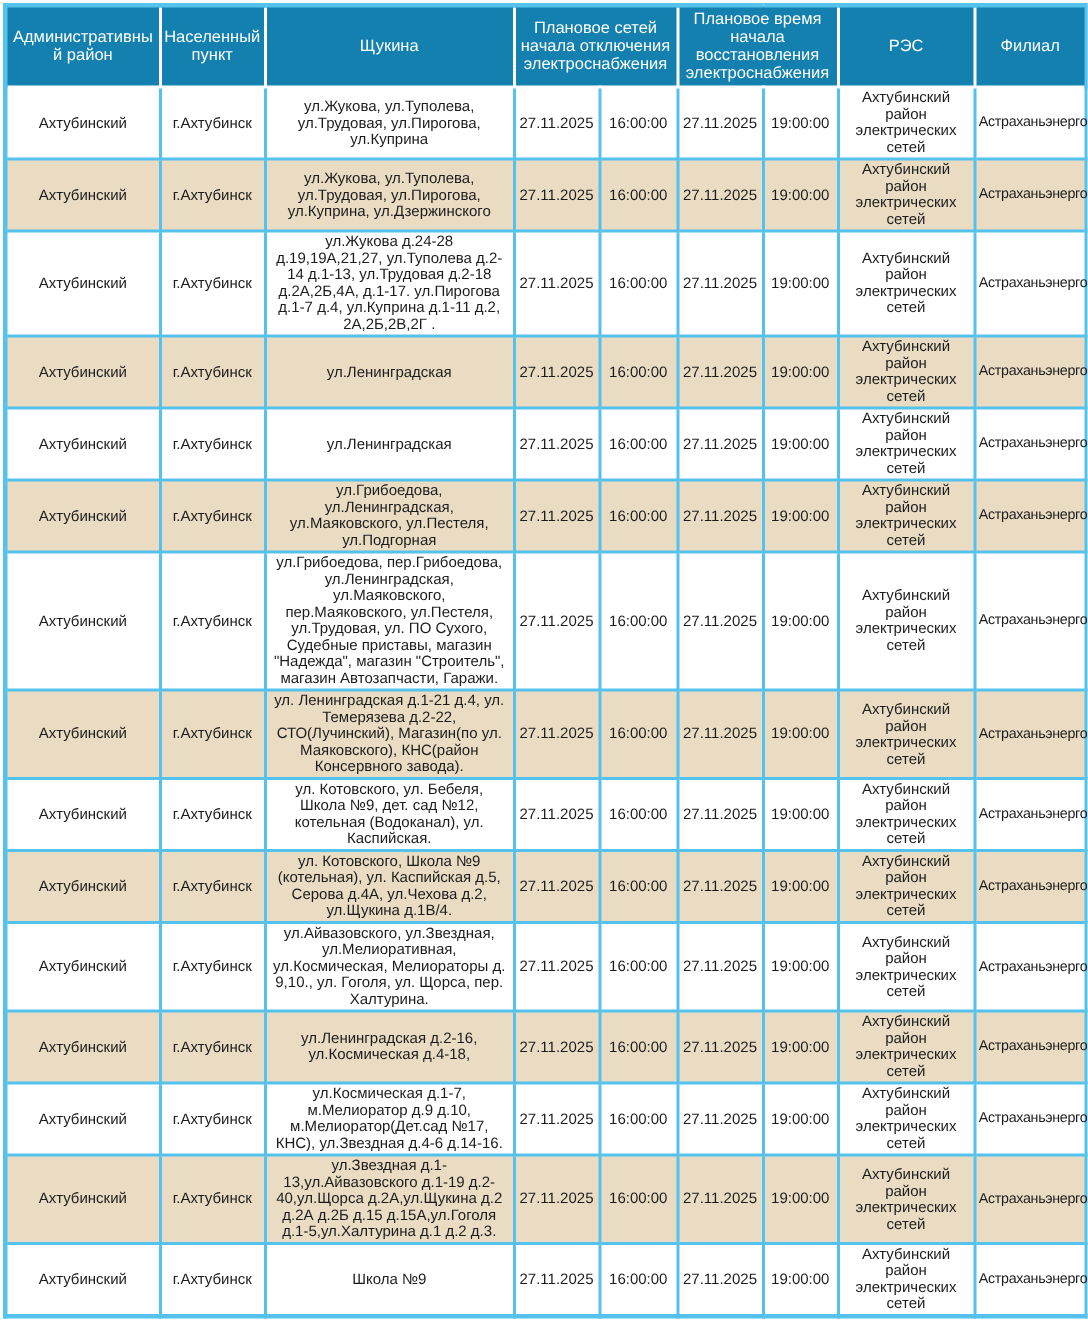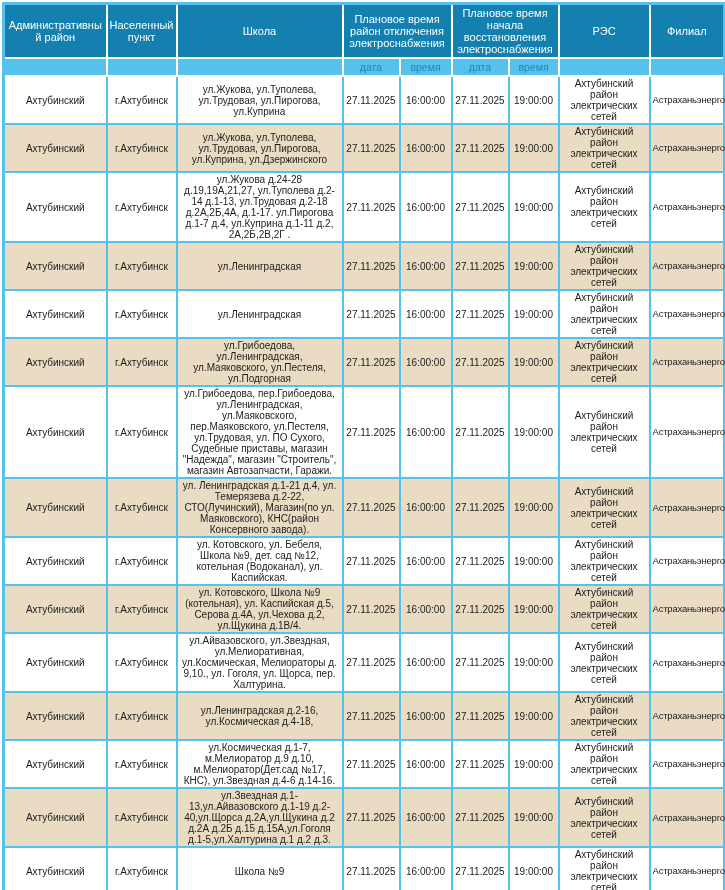--- a/index.html
+++ b/index.html
@@ -72,36 +72,25 @@
       <col style="width:52px">
       <col style="width:57px">
       <col style="width:50px">
       <col style="width:91px">
       <col style="width:75px">
     </colgroup>
     <thead>
       <tr class="main">
         <th>Административный район</th>
         <th>Населенный пункт</th>
-        <th>Школа</th>
-        <th colspan="2">Плановое время район отключения электроснабжения</th>
+        <th>Щукина</th>
+        <th colspan="2">Плановое сетей начала отключения электроснабжения</th>
         <th colspan="2">Плановое время начала восстановления электроснабжения</th>
         <th>РЭС</th>
         <th>Филиал</th>
-      </tr>
-      <tr class="sub">
-        <th></th>
-        <th></th>
-        <th></th>
-        <th>дата</th>
-        <th>время</th>
-        <th>дата</th>
-        <th>время</th>
-        <th></th>
-        <th></th>
       </tr>
     </thead>
     <tbody id="rows">
         <tr>
           <td class="c-district">Ахтубинский</td>
           <td class="c-settlement">г.Ахтубинск</td>
           <td class="c-street">ул.Жукова, ул.Туполева, ул.Трудовая, ул.Пирогова, ул.Куприна</td>
           <td class="c-off_date">27.11.2025</td>
           <td class="c-off_time">16:00:00</td>
           <td class="c-on_date">27.11.2025</td>

